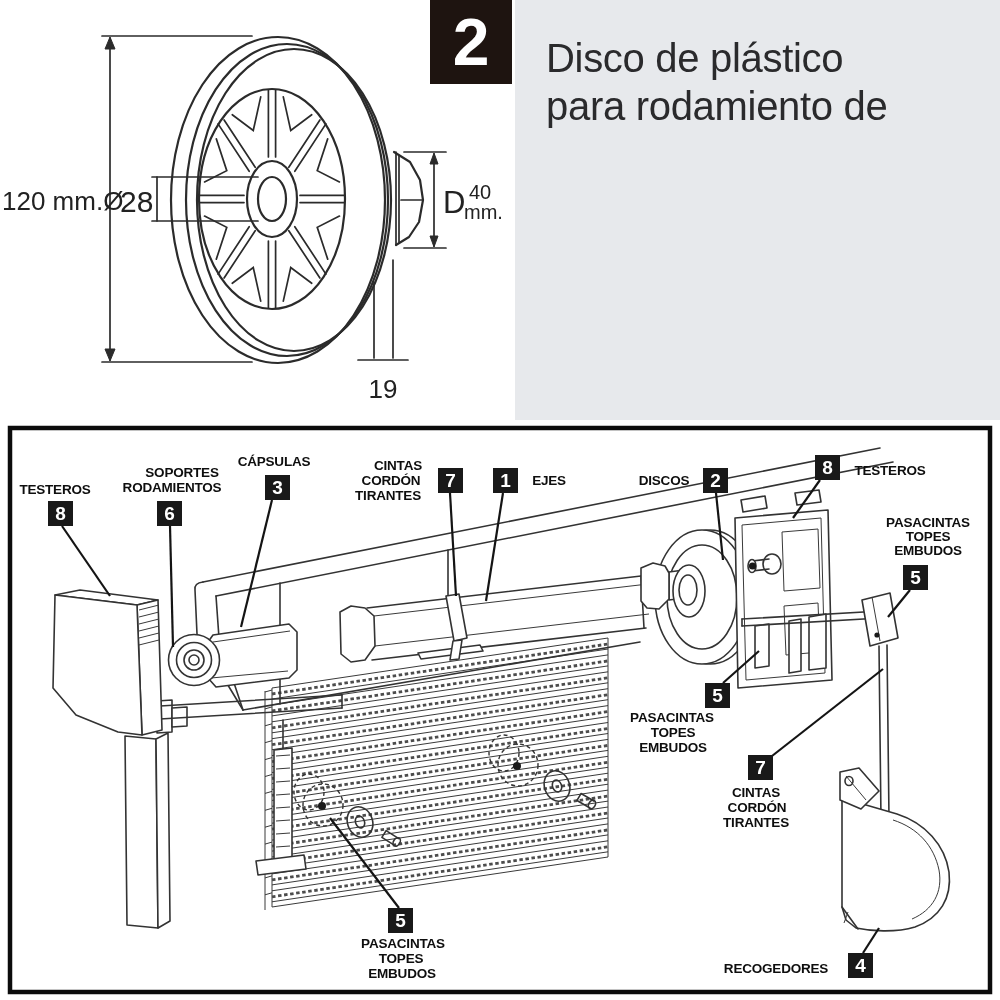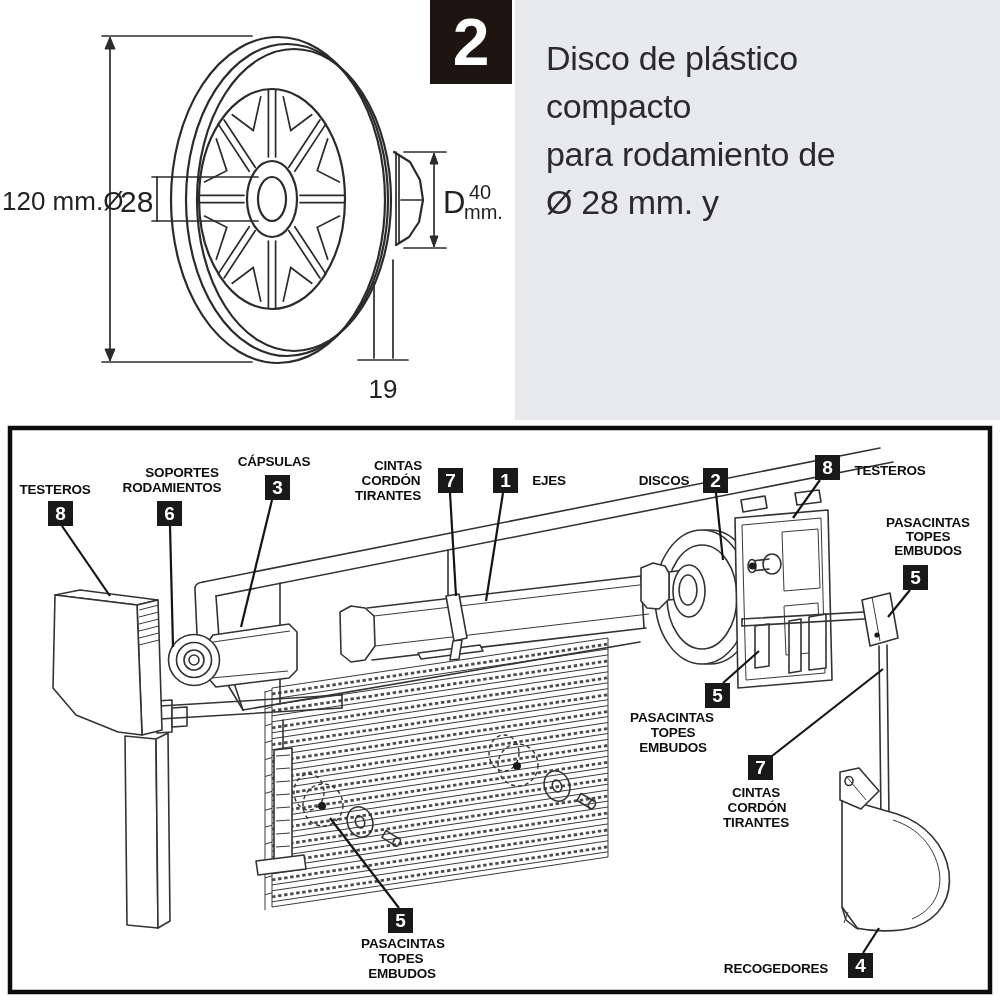--- a/index.html
+++ b/index.html
@@ -3,21 +3,21 @@
 <meta charset="utf-8">
 <style>
   html,body{margin:0;padding:0;background:#ffffff;}
   body{width:1000px;height:1000px;font-family:"Liberation Sans",sans-serif;}
   .stage{position:relative;width:1000px;height:1000px;overflow:hidden;background:#fff;}
   .gray-panel{position:absolute;left:515px;top:0;width:485px;height:420px;background:#e7e9ec;}
   .step-badge{position:absolute;left:430px;top:0;width:82px;height:84px;background:#1e1410;
     color:#fff;display:flex;align-items:center;justify-content:center;
     font-size:66px;font-weight:800;line-height:1;}
   .desc{position:absolute;left:546px;top:34px;width:444px;color:#2a2a2c;
-    font-size:34px;line-height:48px;letter-spacing:-0.3px;}
+    font-size:40px;line-height:48px;letter-spacing:-0.3px;}
   svg{position:absolute;left:0;display:block;}
   #topsvg{top:0;}
   #botsvg{top:420px;}
   .ln{stroke:#2b2b2b;stroke-width:2.2;fill:none;stroke-linecap:round;stroke-linejoin:round;}
   .dim{stroke:#2b2b2b;stroke-width:1.7;fill:none;stroke-linecap:round;}
   .dimf{stroke:#2b2b2b;fill:#2b2b2b;}
   .dimtxt{fill:#222;font-size:26px;}
   .dimtxt-sm{fill:#222;font-size:20px;}
   .d2{stroke:#333;stroke-width:1.6;fill:none;stroke-linejoin:round;stroke-linecap:round;}
   .d2f{stroke:#333;stroke-width:1.6;fill:#fff;stroke-linejoin:round;}
@@ -114,23 +114,21 @@
       <line class="dim" x1="393" y1="260" x2="393" y2="358"></line>
       <line class="dim" x1="358" y1="360" x2="408" y2="360"></line>
       <text class="dimtxt" x="383" y="398" text-anchor="middle">19</text>
     </g>
   </svg>
 
   <div class="step-badge">2</div>
 
   <div class="desc">
     <div>Disco de plástico</div>
-    <div>compacto</div>
     <div>para rodamiento de</div>
-    <div>Ø 28 mm. y</div>
   </div>
 
   <svg id="botsvg" width="1000" height="580" viewBox="0 0 1000 580">
     <rect class="frame" x="10" y="8" width="980" height="564"></rect>
 
     <g>
       <line class="thin" x1="265" y1="271" x2="265" y2="490"></line>
       <line class="thin" x1="272" y1="268" x2="272" y2="487"></line>
       <line class="thin" x1="608" y1="218" x2="608" y2="437"></line>
       <line class="thin" x1="272" y1="487" x2="608" y2="437"></line>

